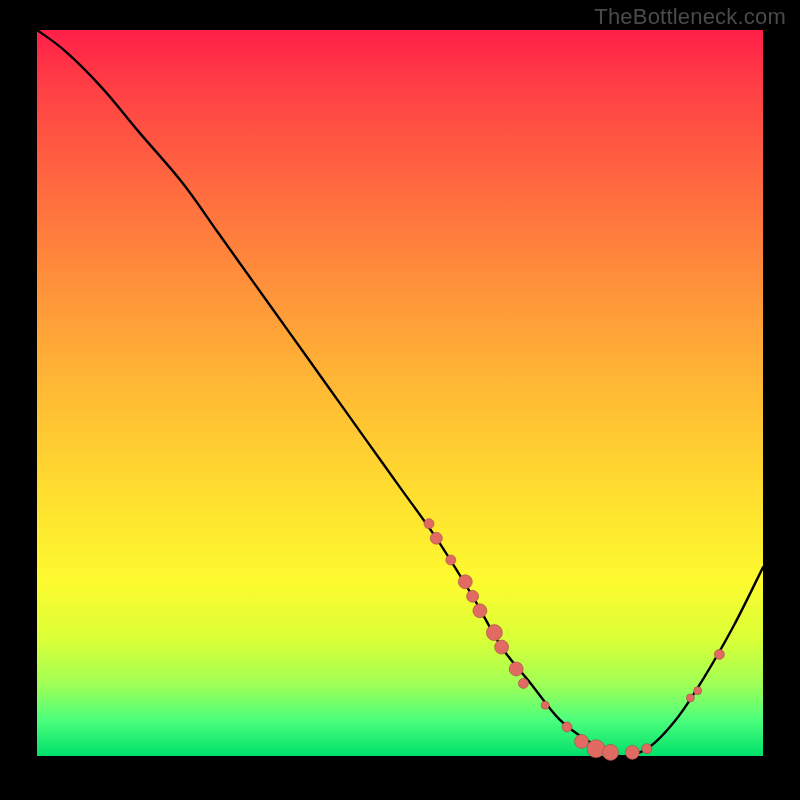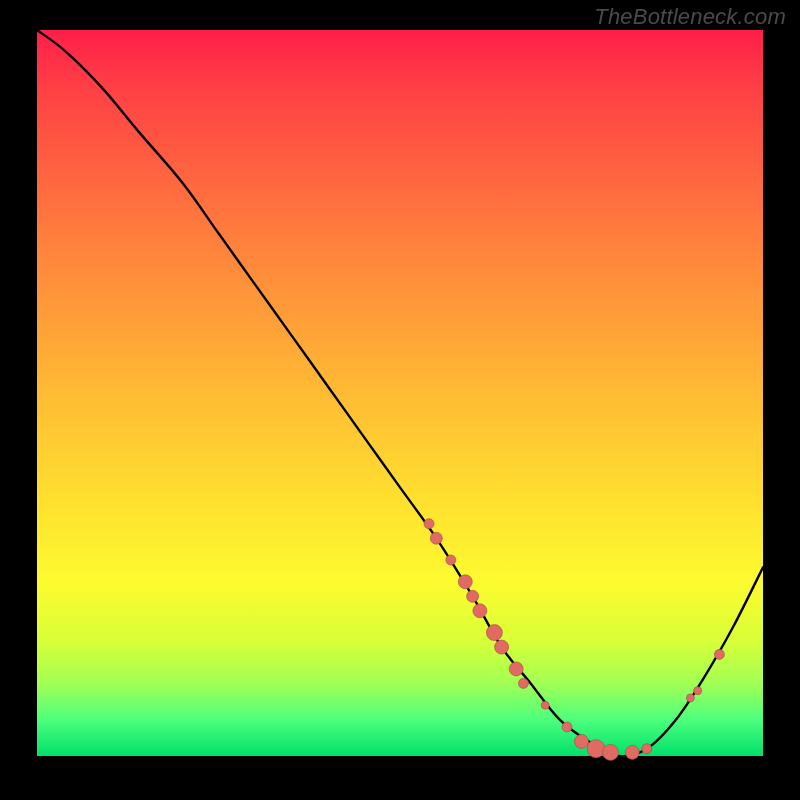--- a/index.html
+++ b/index.html
@@ -9,21 +9,20 @@
     width: 800px;
     height: 800px;
     overflow: hidden;
     font-family: Arial, Helvetica, sans-serif;
   }
   .frame {
     position: relative;
     width: 800px;
     height: 644px;
     background: #000;
-    font-style: italic;
   }
   .watermark {
     position: absolute;
     top: 4px;
     right: 14px;
     color: #4a4a4a;
     font-size: 22px;
     font-weight: 500;
     letter-spacing: 0.2px;
     z-index: 5;

